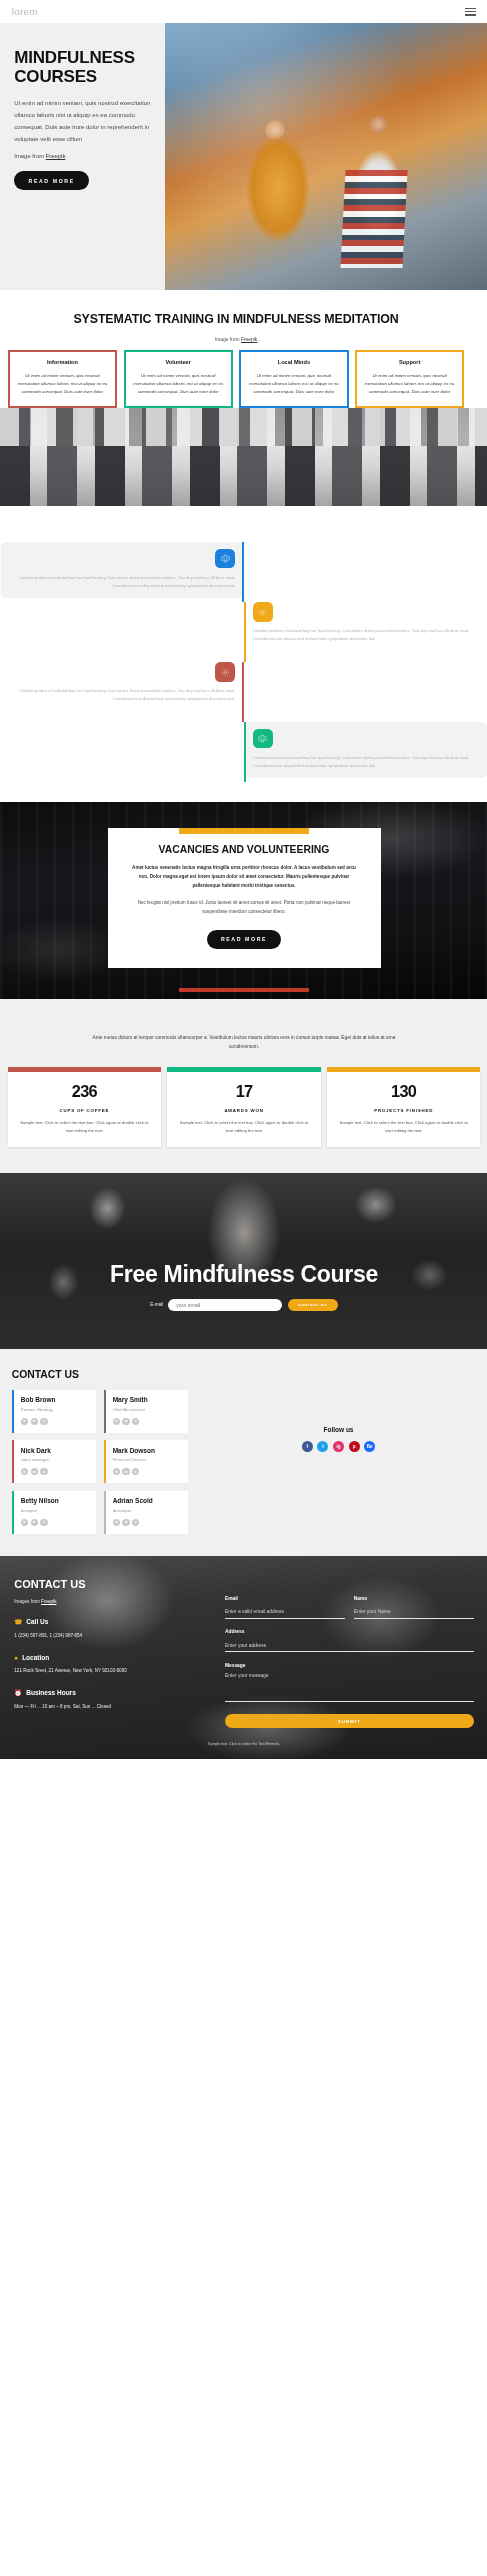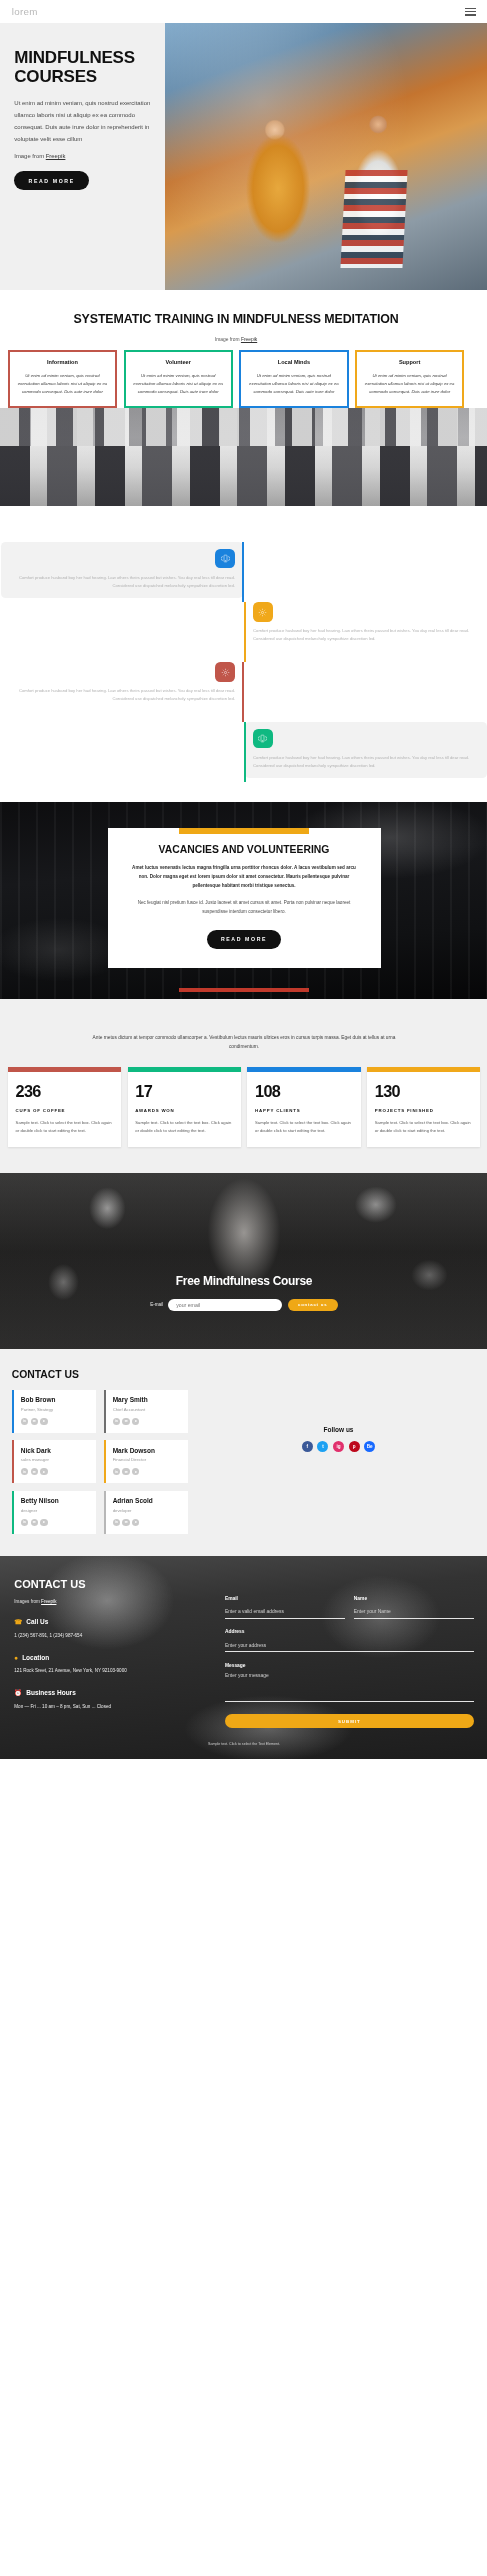--- a/index.html
+++ b/index.html
@@ -102,38 +102,38 @@
   .vac .p2 { font-size:4.6px; line-height:1.95; color:#4a4a4a; margin-top:7.8px; }
   .vac-bot { height:4.6px; width:130px; margin:0 auto; background:#c0392b; position:relative; top:19.5px; }
 
   
   .about { background:#f0f0f0; padding:23.4px 0 26px; }
   .about p.lead { text-align:center; font-size:4.8px; line-height:2; color:#3c3c3c;
                   width:306px; margin:10.4px auto 0; }
   .stats { display:flex; gap:6.5px; padding:0 7.8px; margin-top:15.6px; }
   .st { flex:1; background:#fff; box-shadow:0 0.7px 2px rgba(0,0,0,.10); }
   .st-top { height:4.6px; }
-  .st-in { padding:10.4px 7.8px 11.7px; }
+  .st-in { padding:10.4px 7.8px 11.7px; text-align:center; }
   .st-num { font-size:16.3px; font-weight:700; letter-spacing:-0.7px; color:#111; }
   .st-lab { font-size:4.4px; font-weight:700; letter-spacing:0.8px; margin-top:6.5px; color:#111; }
   .st-txt { font-size:4.2px; line-height:1.9; color:#5a5a5a; margin-top:6.5px; }
 
   
   .cta { position:relative; height:176px; overflow:hidden;
          background:linear-gradient(180deg,#3a3a3a 0%,#202020 45%,#2c2c2c 100%); }
   .cta::before { content:""; position:absolute; inset:0;
     background:
       radial-gradient(ellipse 52px 78px at 50% 34%, rgba(245,240,235,.55), rgba(60,55,50,.1) 70%),
       radial-gradient(ellipse 26px 30px at 22% 20%, rgba(255,255,255,.55), transparent 70%),
       radial-gradient(ellipse 30px 26px at 77% 18%, rgba(255,255,255,.5), transparent 70%),
       radial-gradient(ellipse 22px 26px at 13% 62%, rgba(255,255,255,.35), transparent 70%),
       radial-gradient(ellipse 26px 22px at 88% 58%, rgba(255,255,255,.3), transparent 70%); }
   .cta-in { position:relative; height:100%; display:flex; flex-direction:column;
             align-items:center; justify-content:flex-end; padding-bottom:38px; }
-  .cta h2 { color:#fff; font-size:12px; font-weight:700; letter-spacing:-0.3px; margin-bottom:10.4px; }
+  .cta h2 { color:#fff; font-size:23px; font-weight:700; letter-spacing:-0.3px; margin-bottom:10.4px; }
   .cta-form { display:flex; align-items:center; gap:5.2px; }
   .cta-lab { color:#e8e8e8; font-size:4.6px; }
   .inp-round { width:114px; height:12.4px; border:none; border-radius:6.5px; padding:0 7.8px;
                font-size:5.2px; color:#8e8e8e; font-family:"Liberation Sans",sans-serif; background:#fff; }
   .btn-amber { background:#efa816; color:#fff; border:none; border-radius:5.9px;
                padding:3.3px 10.4px; font-size:4.3px; font-weight:700; letter-spacing:0.8px; cursor:pointer; }
 
   
   .team { background:#f0f0f0; padding:19.5px 11.7px 22px; }
   .team h3 { font-size:10.4px; font-weight:700; text-transform:uppercase; color:#111; margin-bottom:10.4px; }
@@ -327,28 +327,20 @@
  </div>
  <div class="st">
    <div class="st-top" style="background:#0fb981"></div>
    <div class="st-in">
      <div class="st-num">17</div>
      <div class="st-lab">AWARDS WON</div>
      <div class="st-txt">Sample text. Click to select the text box. Click again or double click to start editing the text.</div>
    </div>
  </div>
  <div class="st">
-   <div class="st-top" style="background:#1a82dd"></div>
-   <div class="st-in">
-     <div class="st-num">108</div>
-     <div class="st-lab">HAPPY CLIENTS</div>
-     <div class="st-txt">Sample text. Click to select the text box. Click again or double click to start editing the text.</div>
-   </div>
- </div>
- <div class="st">
    <div class="st-top" style="background:#f0a81a"></div>
    <div class="st-in">
      <div class="st-num">130</div>
      <div class="st-lab">PROJECTS FINISHED</div>
      <div class="st-txt">Sample text. Click to select the text box. Click again or double click to start editing the text.</div>
    </div>
  </div>
     </div>
 </div>
 

